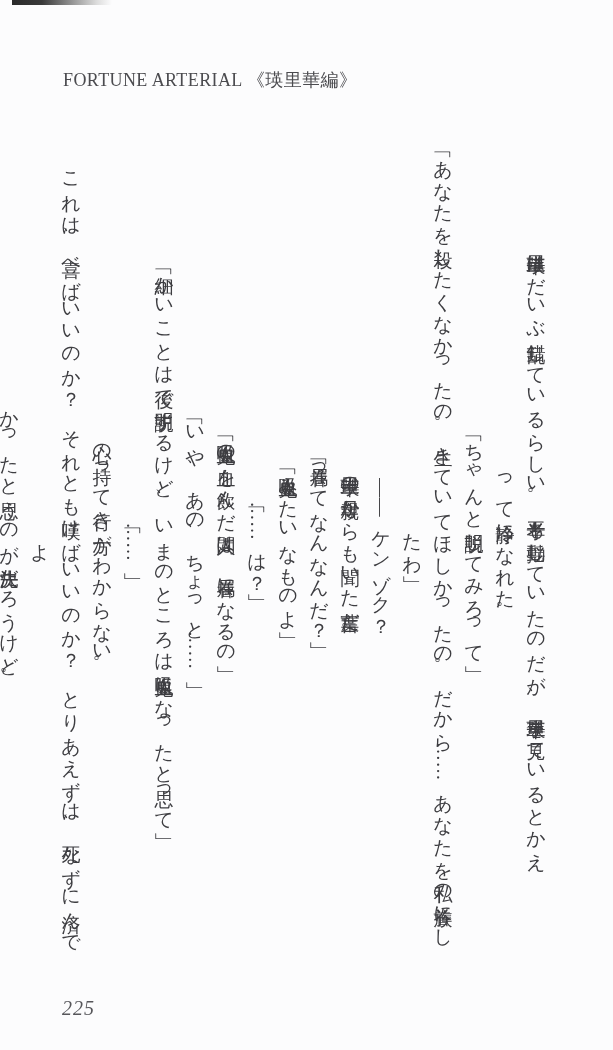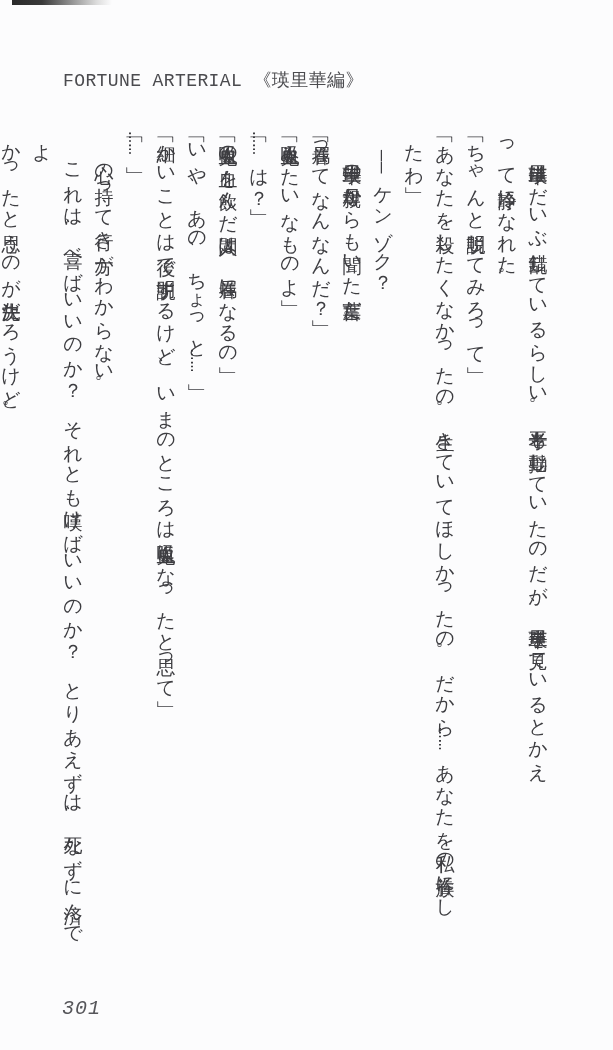--- a/index.html
+++ b/index.html
@@ -6,21 +6,22 @@
     margin: 0;
     padding: 0;
     background: #ffffff;
   }
   #page {
     position: relative;
     width: 613px;
     height: 1050px;
     background: #fcfcfd;
     overflow: hidden;
-    font-family: Liberation Mono, monospace;
+    font-family: Liberation Serif, serif;
+    text-align: center;
   }
   
   #scan-artifact {
     position: absolute;
     left: 12px;
     top: 0;
     width: 100px;
     height: 5px;
     background: linear-gradient(to right, #2a2a2a 0%, #3a3a3a 30%, #9a9a9a 62%, #dddddd 85%, rgba(240,240,240,0) 100%);
     border-radius: 0 0 2px 0;
@@ -87,15 +88,15 @@
       <p>「……は？」</p>
       <p>「吸血鬼の血を飲んだ人間は、眷属になるの」</p>
       <p>「いや、あの、ちょっと……」</p>
       <p>「細かいことは後で説明するけど、いまのところは吸血鬼になったと思って」</p>
       <p>「……」</p>
       <p class="indent">心の持って行き方がわからない。</p>
       <p class="indent">これは、喜べばいいのか？　それとも嘆けばいいのか？　とりあえずは、死なずに済んでよ</p>
       <p>かったと思うのが先決だろうけど。</p>
     </div>
 
-  <div id="page-number">301</div>
+  <div id="page-number">225</div>
 
 </div>
 
 </body></html>

